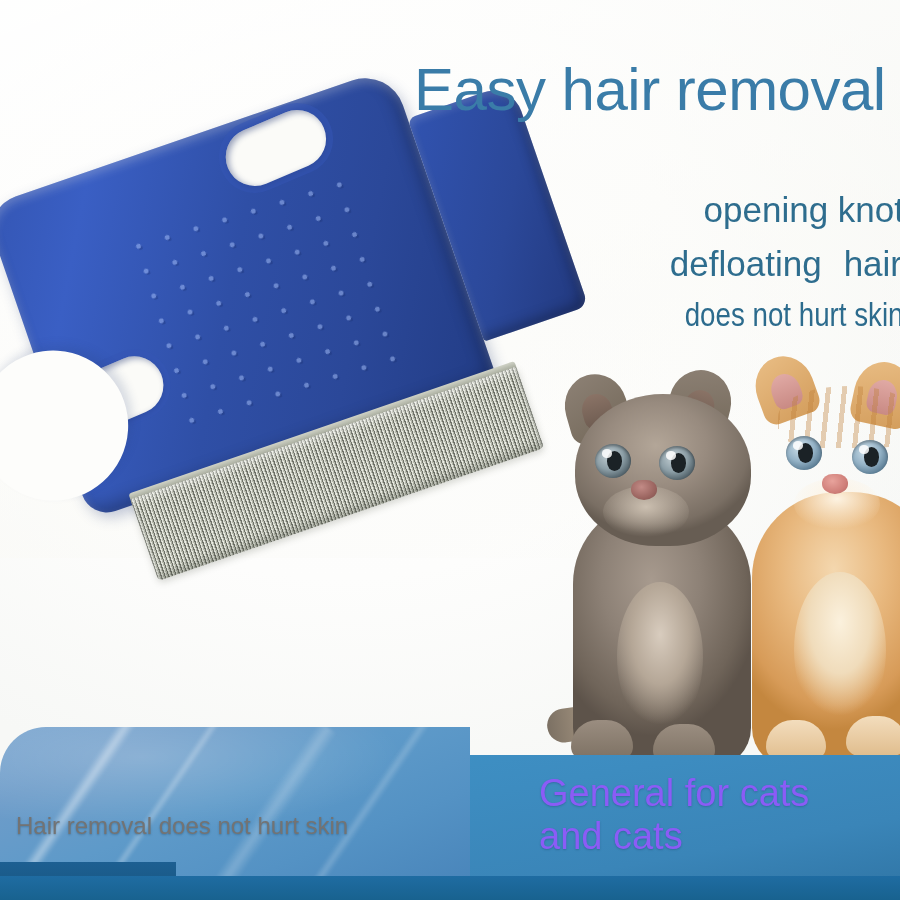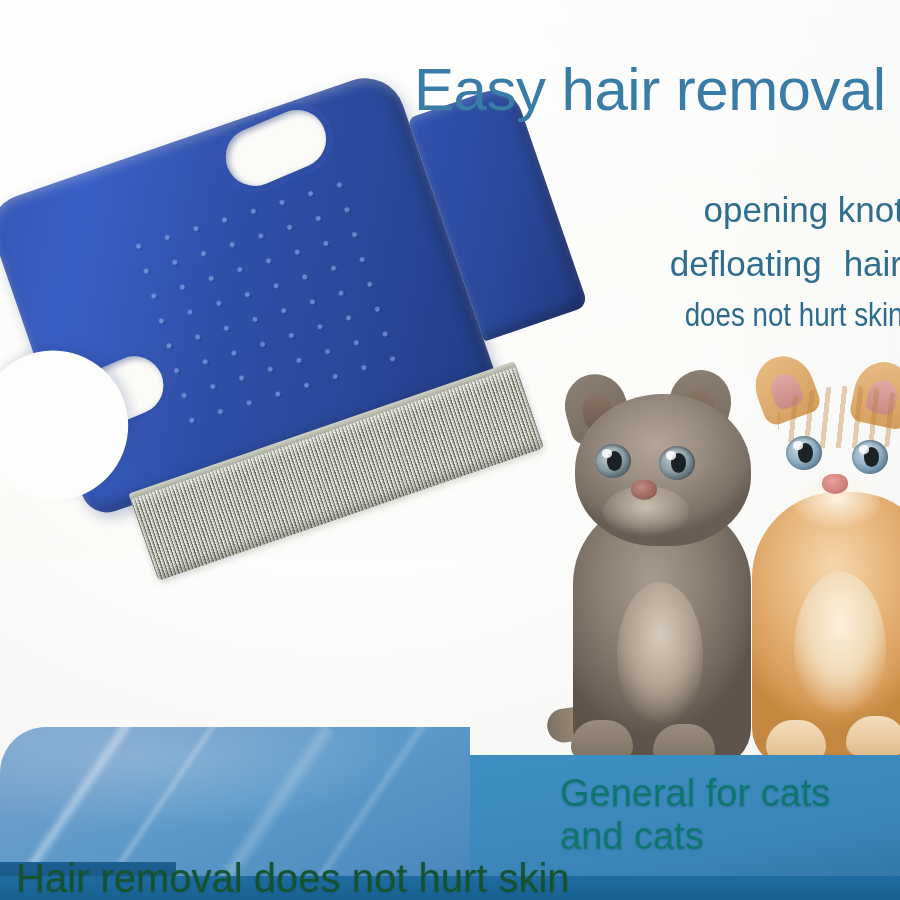--- a/index.html
+++ b/index.html
@@ -364,33 +364,33 @@
     top: 862px;
     width: 176px;
     height: 38px;
     background: linear-gradient(180deg, #1d5f92 0%, #17567f 100%);
     border-radius: 0 0 0 0;
   }
 
   .banner-text {
     position: absolute;
     left: 16px;
-    top: 856px;
-    font-size: 40px;
-    color: #14532d;
+    top: 812px;
+    font-size: 24px;
+    color: #737373;
     white-space: nowrap;
     text-shadow: 0 1px 2px rgba(20,60,90,0.35);
   }
   .tagline {
     position: absolute;
-    left: 560px;
+    left: 539px;
     top: 772px;
     font-size: 38px;
     line-height: 1.12;
-    color: #0f766e;
+    color: #8b5cf6;
     white-space: nowrap;
     text-shadow: 0 1px 2px rgba(20,60,90,0.30);
   }
 </style>
 </head>
 <body>
 
 <div id="poster">
 
   <div class="backdrop"></div>

